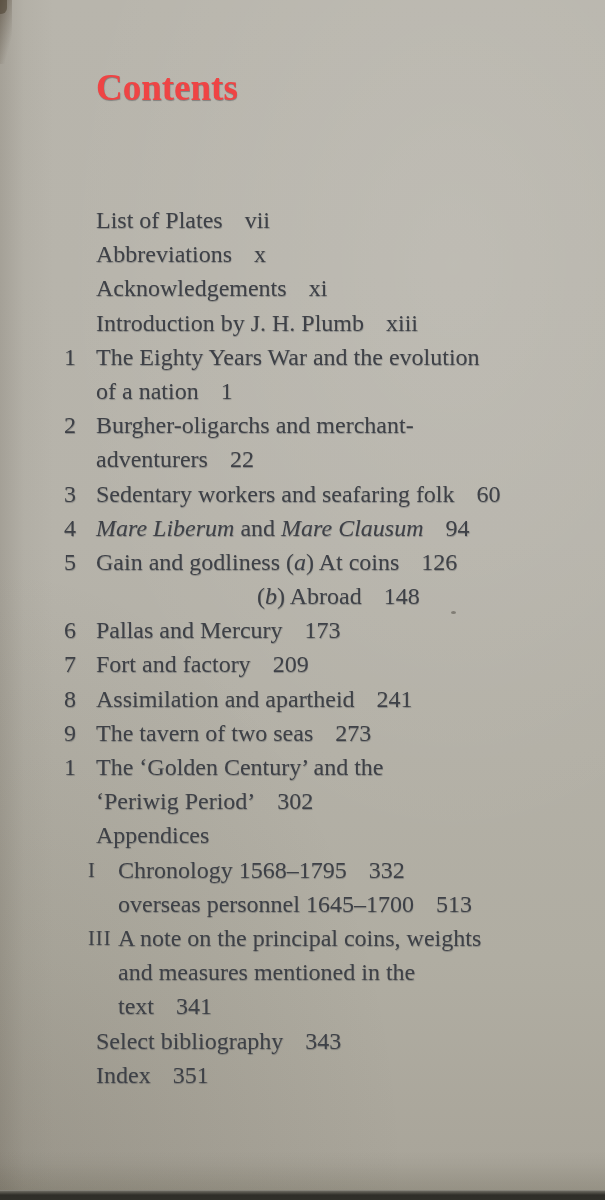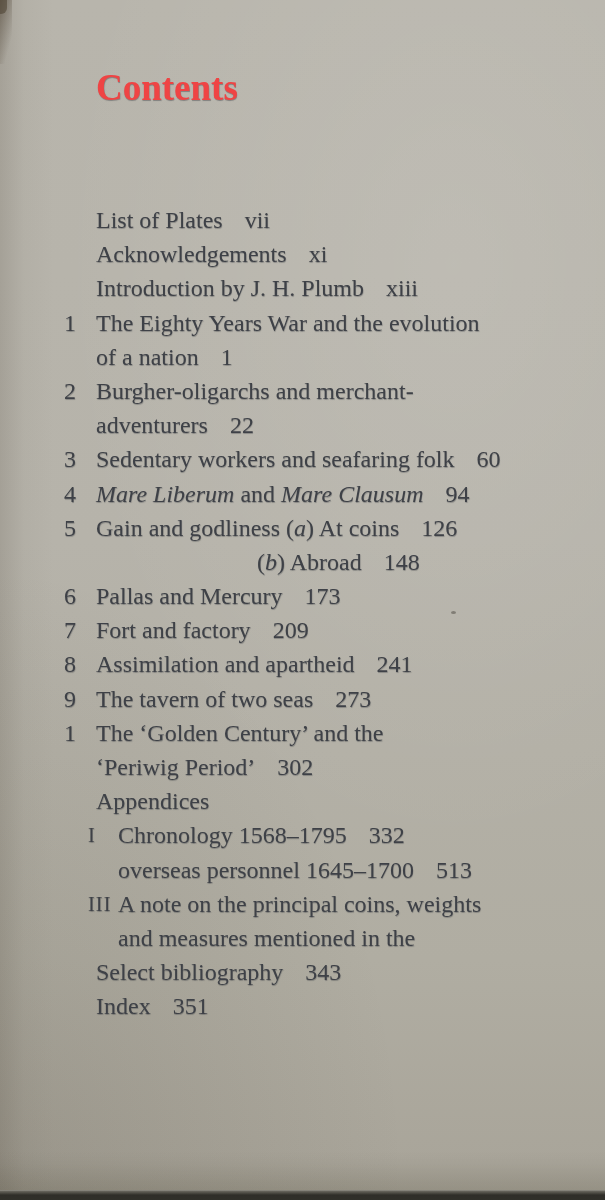--- a/index.html
+++ b/index.html
@@ -60,20 +60,23 @@
   }
 </style>
 </head>
 <body>
 
 <div class="sheet">
   <h1 class="title">Contents</h1>
   <div class="toc">
       <div class="row plain">
         <span class="txt"><span>List of Plates</span><span class="pg">vii</span></span>
+      </div>
+      <div class="row plain">
+        <span class="txt"><span>Abbreviations</span><span class="pg">x</span></span>
       </div>
       <div class="row plain">
         <span class="txt"><span>Acknowledgements</span><span class="pg">xi</span></span>
       </div>
       <div class="row plain">
         <span class="txt"><span>Introduction by J. H. Plumb</span><span class="pg">xiii</span></span>
       </div>
       <div class="row chapter">
         <span class="num">1</span>
         <span class="txt"><span>The Eighty Years War and the evolution</span></span>
@@ -136,20 +139,23 @@
       <div class="row appcont">
         <span class="txt"><span>overseas personnel 1645–1700</span><span class="pg">513</span></span>
       </div>
       <div class="row app">
         <span class="num">III</span>
         <span class="txt"><span>A note on the principal coins, weights</span></span>
       </div>
       <div class="row appcont">
         <span class="txt"><span>and measures mentioned in the</span></span>
       </div>
+      <div class="row appcont">
+        <span class="txt"><span>text</span><span class="pg">341</span></span>
+      </div>
       <div class="row plain">
         <span class="txt"><span>Select bibliography</span><span class="pg">343</span></span>
       </div>
       <div class="row plain">
         <span class="txt"><span>Index</span><span class="pg">351</span></span>
       </div>
     </div>
   <div class="corner-shadow"></div>
   <div class="corner-notch"></div>
   <div class="speck"></div>

